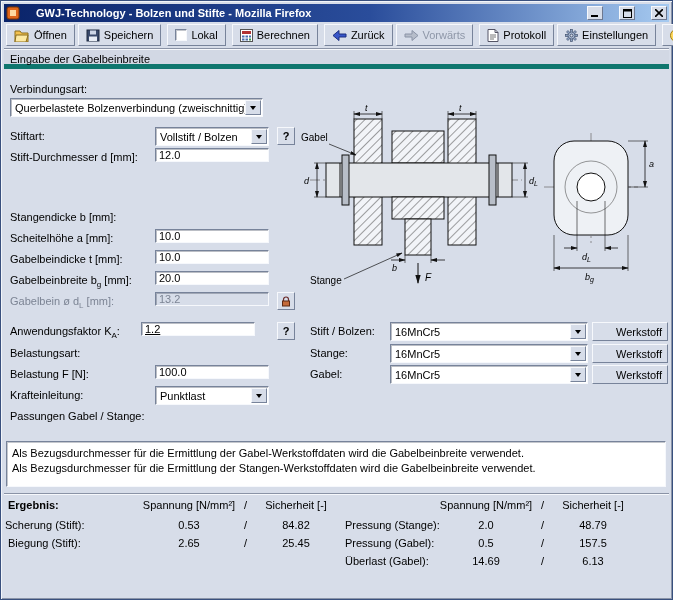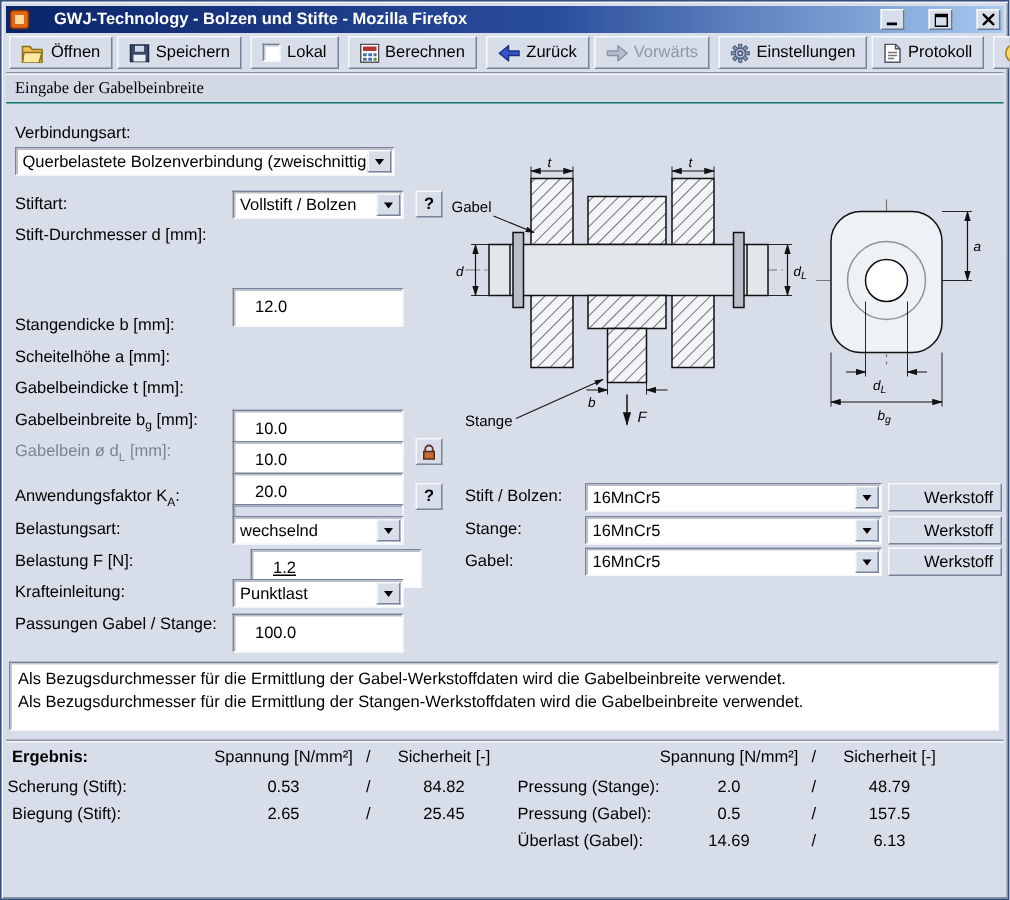--- a/index.html
+++ b/index.html
@@ -18,28 +18,28 @@
              border-bottom:1px solid #8a93a6; }
   .tb-btn { height:22px; display:flex; align-items:center; gap:4px; padding:0 7px;
             background:#d7dde9; border:1px solid; border-color:#f6f8fc #77839a #77839a #f6f8fc;
             font-size:11px; white-space:nowrap; cursor:default; }
   .tb-btn.disabled { color:#8e97a8; }
   .tb-sep { width:4px; }
   .cbx { width:12px; height:12px; background:#fff; border:1px solid;
          border-color:#77839a #f6f8fc #f6f8fc #77839a; box-shadow:inset 1px 1px 0 rgba(60,70,90,.3); }
   
   .subheader { height:20px; line-height:19px; padding-left:6px; background:#d2d8e4;
-               border-top:1px solid #f6f8fc; border-bottom:1px solid #0f766e;font-family:Liberation Serif, serif; }
+               border-top:1px solid #f6f8fc; border-bottom:5px solid #0f766e; }
   
   .main { position:relative; width:665px; height:524px; }
   .lbl { position:absolute; left:6px; white-space:nowrap; }
   sub { font-size:8px; }
-  .txt { position:absolute; height:26px; background:#fff; border:1px solid;
+  .txt { position:absolute; height:14px; background:#fff; border:1px solid;
          border-color:#77839a #f6f8fc #f6f8fc #77839a; box-shadow:inset 1px 1px 0 rgba(60,70,90,.35);
-         padding:0 14px; font-family:inherit; font-size:11px; color:#000;margin-top:44px; }
+         padding:0 3px; font-family:inherit; font-size:11px; color:#000; }
   .txt:disabled, .txt.disabled { background:#d7dde9; color:#7c8494; }
   .dd { position:absolute; height:19px; background:#fff; border:1px solid;
         border-color:#77839a #f6f8fc #f6f8fc #77839a; box-shadow:inset 1px 1px 0 rgba(60,70,90,.35);
         display:flex; align-items:center; }
   .dd .ddtext { flex:1; padding:0 4px; white-space:nowrap; overflow:hidden; }
   .dd .ddarrow { width:16px; height:15px; margin-right:1px; background:#d7dde9; border:1px solid;
                  border-color:#f6f8fc #77839a #77839a #f6f8fc; display:flex; align-items:center; justify-content:center; }
   .tri { width:0; height:0; border:3px solid transparent; border-top:4px solid #000; margin-top:4px; }
   .sq { position:absolute; width:18px; height:18px; background:#d7dde9; border:1px solid;
         border-color:#f6f8fc #77839a #77839a #f6f8fc; display:flex; align-items:center; justify-content:center;
@@ -128,42 +128,42 @@
       <span>Zurück</span>
     </span>
     <span class="tb-btn disabled">
       <svg width="15" height="11">
         <path d="M8 0.5 l6 5 -6 5 V7 H1 V4 h7 z" fill="#b6bdca" stroke="#8a93a6"></path>
       </svg>
       <span>Vorwärts</span>
     </span>
     <span class="tb-sep"></span>
     <span class="tb-btn">
+      <svg width="12" height="13">
+        <path d="M1 0.5 h7 l3 3 v9 H1 z" fill="#fff" stroke="#556"></path>
+        <path d="M8 0.5 v3 h3" fill="none" stroke="#556"></path>
+        <line x1="3" y1="6" x2="9" y2="6" stroke="#777"></line>
+          <line x1="3" y1="8" x2="9" y2="8" stroke="#777"></line>
+          <line x1="3" y1="10" x2="7" y2="10" stroke="#777"></line>
+      </svg>
+      <span>Protokoll</span>
+    </span>
+    <span class="tb-btn">
       <svg width="13" height="13">
         <g fill="#8fa3c4" stroke="#44536e" stroke-width="0.7">
           <rect x="5.5" y="0.5" width="2" height="12"></rect>
           <rect x="0.5" y="5.5" width="12" height="2"></rect>
           <rect x="5.5" y="0.5" width="2" height="12" transform="rotate(45 6.5 6.5)"></rect>
           <rect x="5.5" y="0.5" width="2" height="12" transform="rotate(-45 6.5 6.5)"></rect>
           <circle cx="6.5" cy="6.5" r="3.4" fill="#b4c4de"></circle>
         </g>
         <circle cx="6.5" cy="6.5" r="1.5" fill="#d7dde9" stroke="#44536e"></circle>
       </svg>
       <span>Einstellungen</span>
     </span>
-    <span class="tb-btn">
-      <svg width="12" height="13">
-        <path d="M1 0.5 h7 l3 3 v9 H1 z" fill="#fff" stroke="#556"></path>
-        <path d="M8 0.5 v3 h3" fill="none" stroke="#556"></path>
-        <line x1="3" y1="6" x2="9" y2="6" stroke="#777"></line>
-          <line x1="3" y1="8" x2="9" y2="8" stroke="#777"></line>
-          <line x1="3" y1="10" x2="7" y2="10" stroke="#777"></line>
-      </svg>
-      <span>Protokoll</span>
-    </span>
     <span class="tb-sep"></span>
     <span class="tb-btn">
       <svg width="13" height="13">
         <circle cx="6.5" cy="6.5" r="6" fill="#ffd95e" stroke="#a07d10"></circle>
         <text x="6.5" y="10" text-anchor="middle" font-size="9" font-weight="bold" fill="#223">?</text>
       </svg>
 
     </span>
   </div>
 
@@ -205,30 +205,24 @@
     <span class="lbl" style="top:226px;color:#7c8494"><span>Gabelbein ø d</span><sub>L</sub><span> [mm]:</span></span>
     <input class="txt disabled" style="left: 151px; top: 223px; width: 114px;" disabled="" value="13.2">
     <span class="sq" style="left:273px;top:223px">
       <svg width="10" height="11">
         <path d="M2.5 5 V3.5 a2.5 2.5 0 0 1 5 0 V5" fill="none" stroke="#6b2c2c" stroke-width="1.2"></path>
         <rect x="1.5" y="5" width="7" height="5" fill="#c46a3a" stroke="#5c2a14"></rect>
       </svg>
     </span>
 
     <span class="lbl" style="top:256px"><span>Anwendungsfaktor K</span><sub>A</sub><span>:</span></span>
-    <input class="txt" style="left: 163px; top: 253px; width: 114px; text-decoration: underline;" value="1.2">
+    <input class="txt" style="left: 137px; top: 253px; width: 114px; text-decoration: underline;" value="1.2">
     <span class="sq" style="left:273px;top:253px">?</span>
 
     <span class="lbl" style="top:278px">Belastungsart:</span>
-    <div class="dd" style="left:151px;top:275px;width:114px">
-      <span class="ddtext">wechselnd</span>
-      <span class="ddarrow">
-          <span class="tri"></span>
-        </span>
-    </div>
 
     <span class="lbl" style="top:299px">Belastung F [N]:</span>
     <input class="txt" style="left: 151px; top: 296px; width: 114px;" value="100.0">
 
     <span class="lbl" style="top:320px">Krafteinleitung:</span>
     <div class="dd" style="left:151px;top:317px;width:114px">
       <span class="ddtext">Punktlast</span>
       <span class="ddarrow">
           <span class="tri"></span>
         </span>

